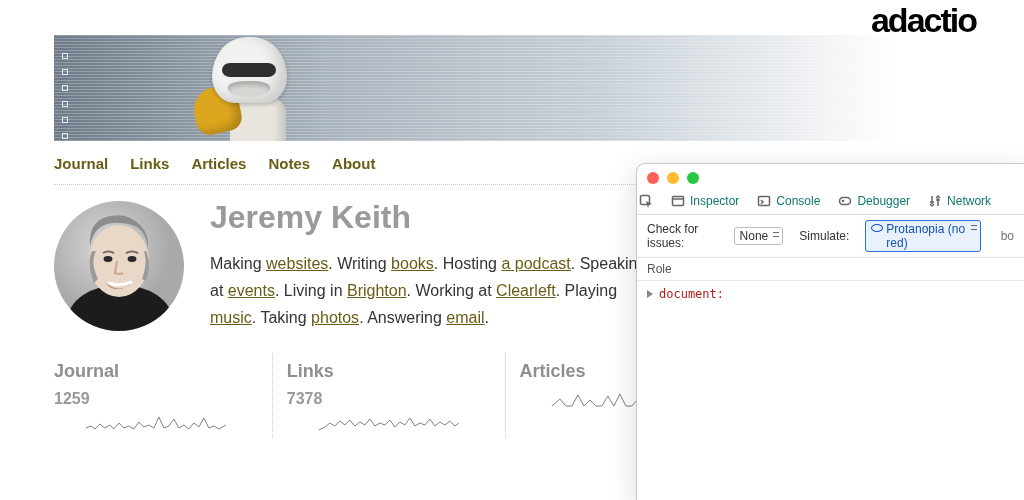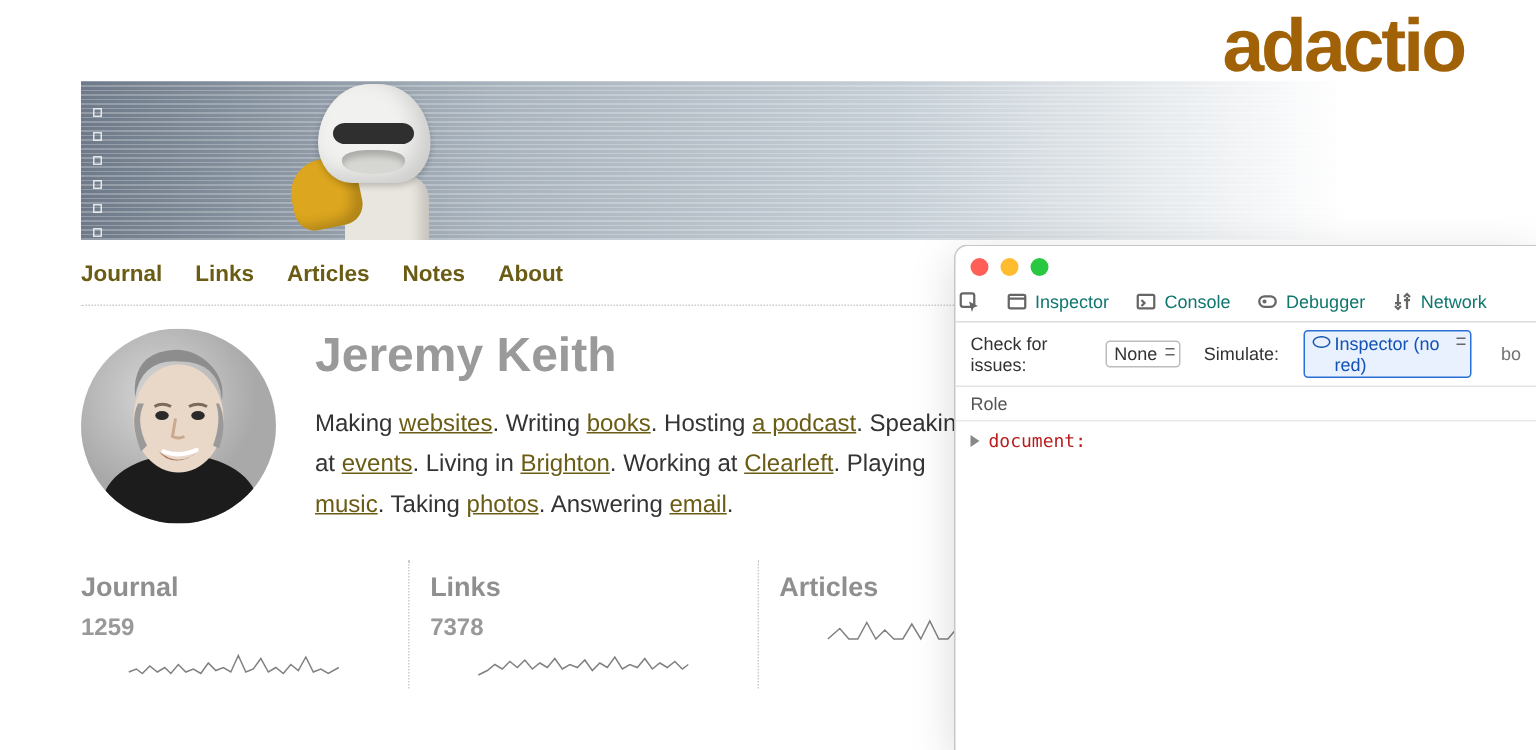--- a/index.html
+++ b/index.html
@@ -1,21 +1,21 @@
 <!DOCTYPE html>
 <html><head>
 <meta charset="utf-8">
 <style>
 * { margin: 0; padding: 0; box-sizing: border-box; }
 body { font-family: "Helvetica Neue", Helvetica, Arial, sans-serif; background: #fff; width: 1024px; height: 500px; overflow: hidden; position: relative; }
 
 
 .page { padding: 0 54px; }
 
-.brand { text-align: right; font-size: 50px; font-weight: 800; letter-spacing: -2px; color: #a16207; padding-top: 0; line-height: 1.2; margin-right: -6px; }
+.brand { text-align: right; font-size: 34px; font-weight: 800; letter-spacing: -2px; color: #000000; padding-top: 0; line-height: 1.2; margin-right: -6px; }
 
 .banner {
   height: 106px; margin-top: -6px;
   background: linear-gradient(to right, #6e7a89 0%, #a9b3bd 30%, #c6cfd6 60%, #fff 92%);
   position: relative; overflow: hidden;
 }
 .banner::before {
   content: ""; position: absolute; inset: 0;
   background: repeating-linear-gradient(to bottom, rgba(255,255,255,0.25) 0 1px, transparent 1px 3px);
 }
@@ -26,21 +26,21 @@
 .visor { position: absolute; left: 28px; top: 22px; width: 54px; height: 14px; background: #2f2f2f; border-radius: 8px / 50%; }
 .mouth { position: absolute; left: 34px; top: 40px; width: 42px; height: 16px; background: #d6d6d2; border-radius: 40% 40% 50% 50%; box-shadow: inset 0 4px 4px rgba(0,0,0,0.2); }
 .shoulder { position: absolute; left: 0; top: 46px; width: 46px; height: 46px; background: #dca61e; border-radius: 50% 20% 30% 30%; transform: rotate(-12deg); box-shadow: inset -6px -4px 8px rgba(0,0,0,0.2); }
 .torso { position: absolute; left: 36px; top: 56px; width: 56px; height: 56px; background: #e9e6df; border-radius: 30% 30% 10% 10%; box-shadow: inset -6px -4px 8px rgba(0,0,0,0.15); }
 .banner-dots { position: absolute; left: 8px; top: 18px; display: flex; flex-direction: column; gap: 10px; }
 .banner-dots span { width: 6px; height: 6px; border: 1px solid rgba(255,255,255,0.8); }
 
 .nav { display: flex; gap: 22px; padding: 14px 0 12px; border-bottom: 1px dotted #ccc; }
 .nav a { color: #6a5c15; font-weight: bold; font-size: 15px; text-decoration: none; cursor: pointer; }
 
-.profile { display: flex; gap: 26px; padding: 14px 0 20px; align-items: center; }
+.profile { display: flex; gap: 26px; padding: 14px 0 20px; align-items: flex-end; }
 .avatar { width: 130px; height: 130px; border-radius: 50%; overflow: hidden; flex: none; position: relative; }
 .avatar-svg { width: 100%; height: 100%; display: block; }
 
 .name { font-size: 32px; font-weight: bold; color: #9a9a9a; margin-bottom: 14px; }
 .bio { font-size: 16px; line-height: 1.7; color: #333; max-width: 440px; }
 .bio a { color: #6a5c15; text-decoration: underline; cursor: pointer; }
 
 .stats { display: flex; margin-top: 2px; }
 .stat { flex: 1; padding: 8px 14px 0 0; border-left: 1px dotted #ccc; padding-left: 14px; }
 .stat:first-child { border-left: none; padding-left: 0; }
@@ -214,20 +214,20 @@
             <path d="M2 10 L4 12 L6 10 M8 4 L10 2 L12 4"></path>
           </svg>
         </span>
         <span>Network</span>
       </span>
   </div>
   <div class="dt-row2">
     <span>Check for issues:</span>
     <span class="sel">None</span>
     <span>Simulate:</span>
-    <span class="sel blue">Inspector (no red)</span>
+    <span class="sel blue">Protanopia (no red)</span>
     <span class="bo">bo</span>
   </div>
   <div class="dt-role">Role</div>
   <div class="dt-tree">
     <span class="twist"></span><span class="doc">document:</span>
   </div>
 </div>
 
 </body></html>

